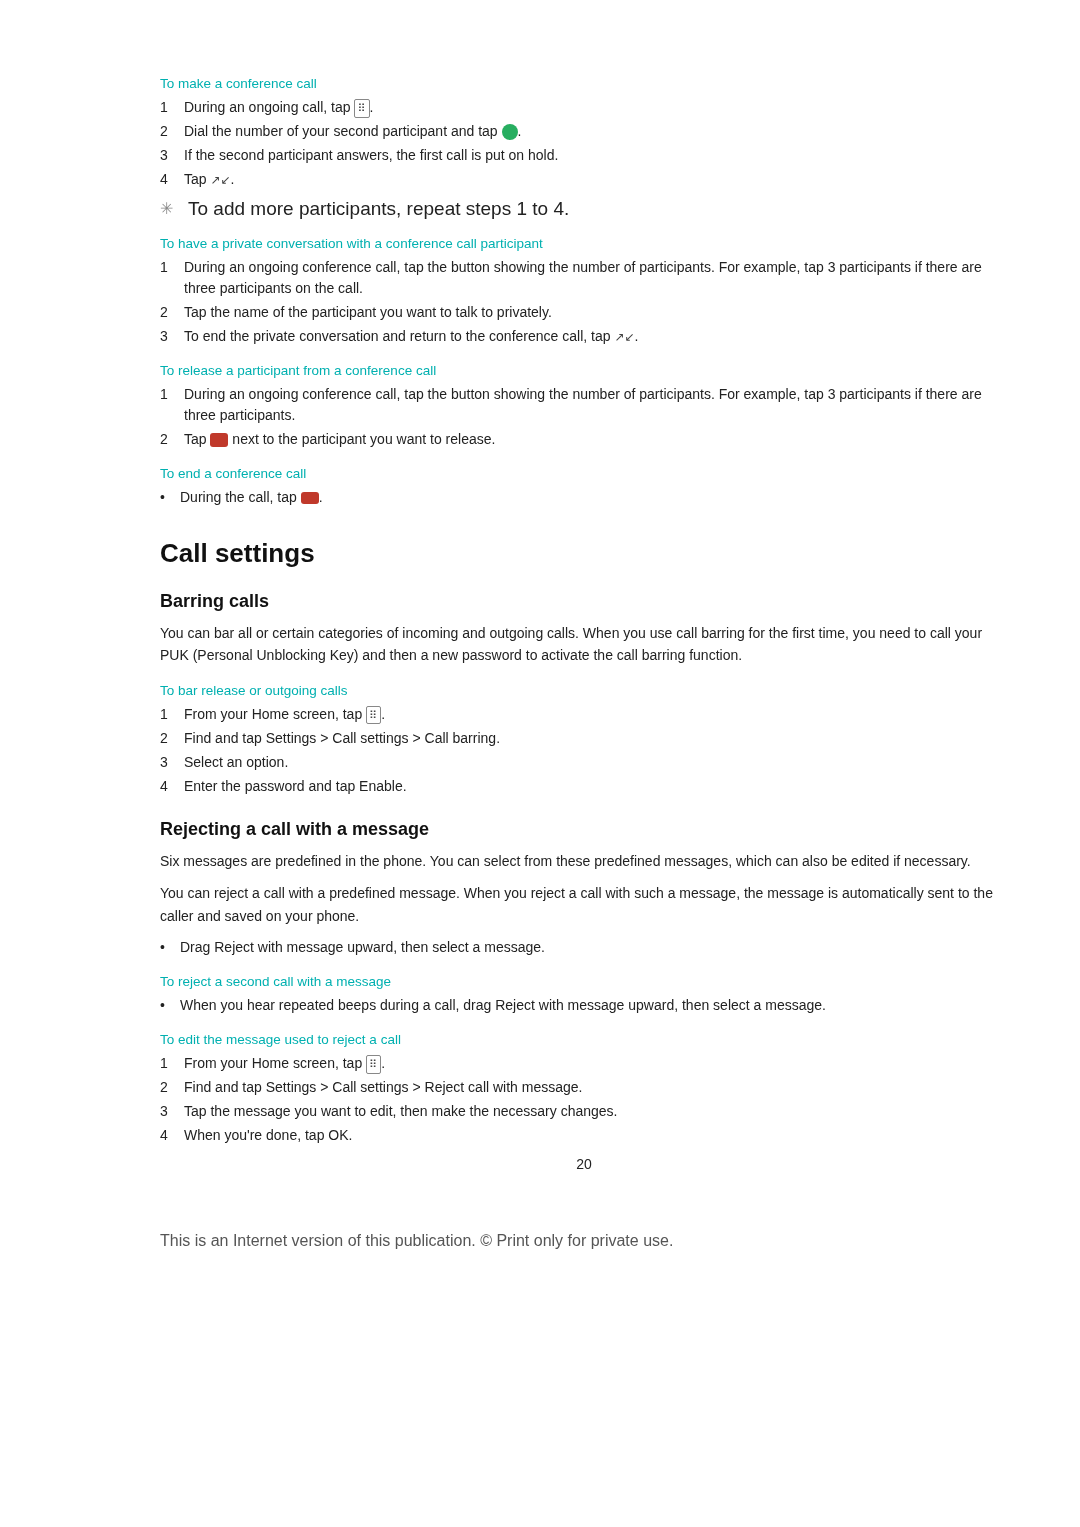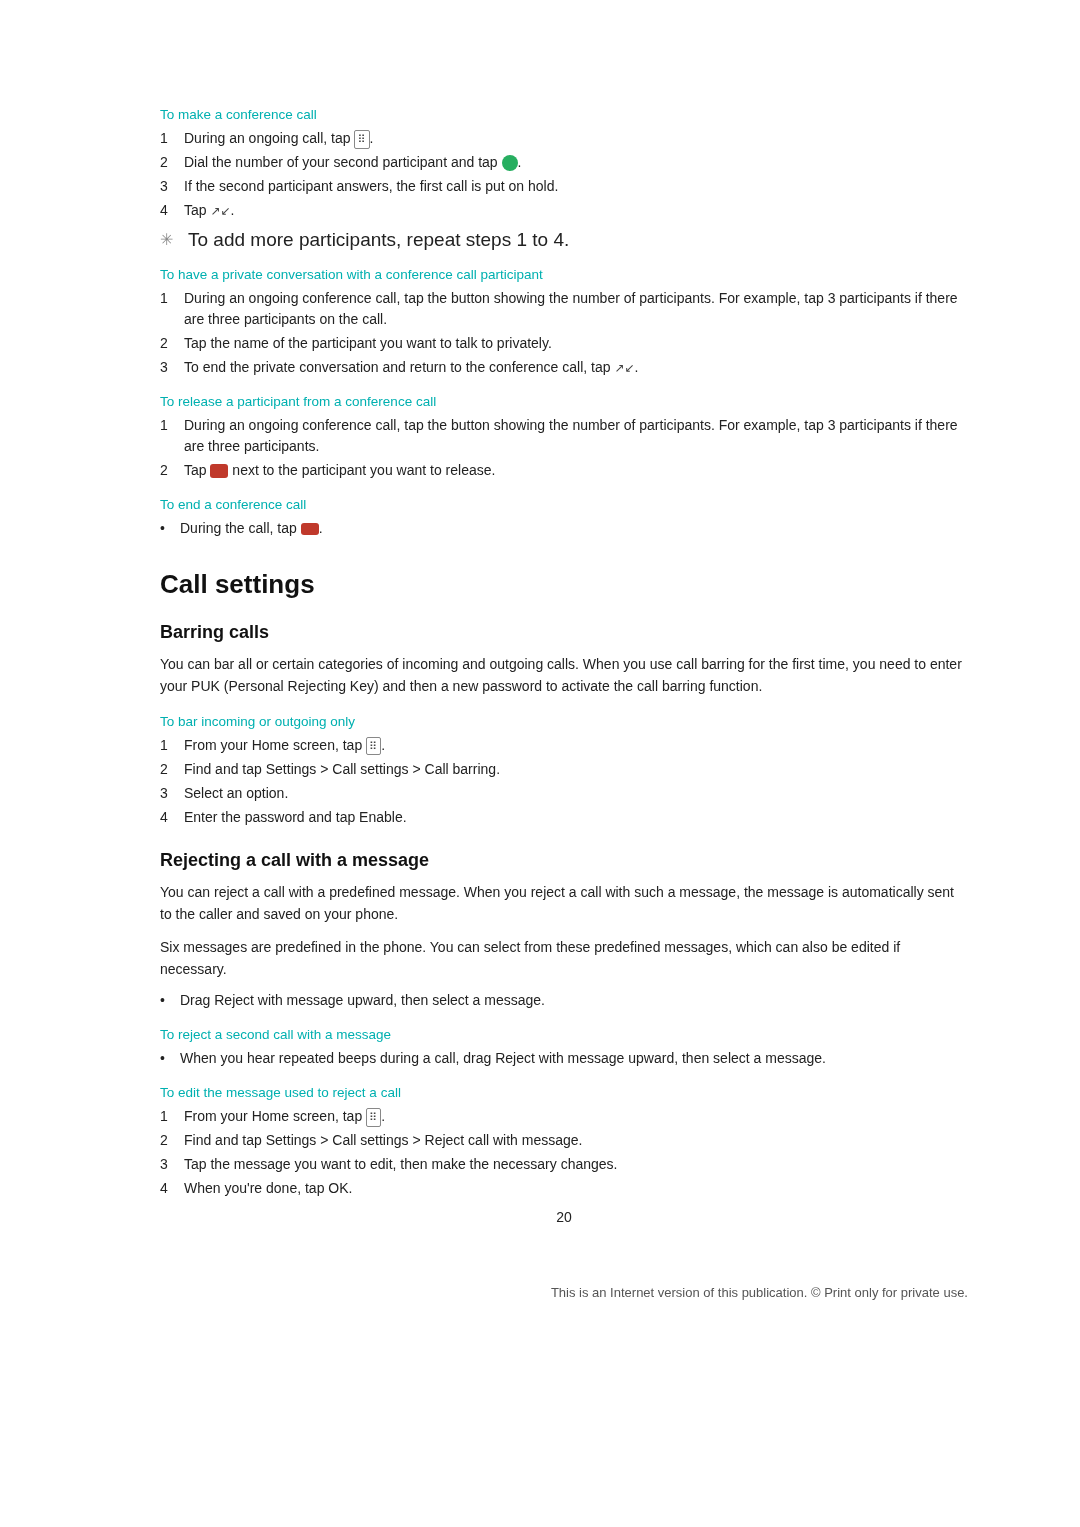--- a/index.html
+++ b/index.html
@@ -6,23 +6,22 @@
     body {
       background: #ffffff;
       font-family: Arial, Helvetica, sans-serif;
       font-size: 14px;
       color: #222222;
       width: 1080px;
       min-height: 1527px;
       position: relative;
     }
     .page {
-      padding: 60px 112px 80px 160px;
+      padding: 60px 72px 80px 160px;
       max-width: 1080px;
-      margin-top: 31px;
     }
     .section-heading {
       color: #00b0b0;
       font-size: 13.5px;
       font-weight: normal;
       margin-bottom: 6px;
       margin-top: 16px;
     }
     .numbered-list {
       list-style: none;
@@ -92,24 +91,24 @@
     .body-para {
       font-size: 14px;
       color: #222;
       line-height: 1.6;
       margin-bottom: 10px;
     }
     b, strong {
       font-weight: normal;
     }
     .page-footer {
-      text-align: right;
+      text-align: left;
       margin-top: 60px;
       color: #555;
-      font-size: 13px;
+      font-size: 16px;
     }
     .page-number {
       text-align: center;
       margin-top: 10px;
       margin-bottom: 6px;
       color: #222;
       font-size: 14px;
     }
     .icon-phone-merge {
       display: inline-block;
@@ -226,22 +225,22 @@
         <span class="bull">•</span>
         <span class="content">During the call, tap <span class="icon-end-call"></span>.</span>
       </li>
     </ul>
   </div>
 
   <div class="main-section-title">Call settings</div>
 
   <div class="section-block">
     <div class="sub-section-title">Barring calls</div>
-    <p class="body-para">You can bar all or certain categories of incoming and outgoing calls. When you use call barring for the first time, you need to enter your PUK (Personal Rejecting Key) and then a new password to activate the call barring function.</p>
-    <div class="section-heading">To bar incoming or outgoing only</div>
+    <p class="body-para">You can bar all or certain categories of incoming and outgoing calls. When you use call barring for the first time, you need to call your PUK (Personal Unblocking Key) and then a new password to activate the call barring function.</p>
+    <div class="section-heading">To bar release or outgoing calls</div>
     <ol class="numbered-list">
       <li>
         <span class="num">1</span>
         <span class="content">From your Home screen, tap <span class="icon-grid">⠿</span>.</span>
       </li>
       <li>
         <span class="num">2</span>
         <span class="content">Find and tap <strong>Settings</strong> &gt; <strong>Call settings</strong> &gt; <strong>Call barring</strong>.</span>
       </li>
       <li>
@@ -250,22 +249,22 @@
       </li>
       <li>
         <span class="num">4</span>
         <span class="content">Enter the password and tap <strong>Enable</strong>.</span>
       </li>
     </ol>
   </div>
 
   <div class="section-block">
     <div class="sub-section-title">Rejecting a call with a message</div>
+    <p class="body-para">Six messages are predefined in the phone. You can select from these predefined messages, which can also be edited if necessary.</p>
     <p class="body-para">You can reject a call with a predefined message. When you reject a call with such a message, the message is automatically sent to the caller and saved on your phone.</p>
-    <p class="body-para">Six messages are predefined in the phone. You can select from these predefined messages, which can also be edited if necessary.</p>
 
     <ul class="bullet-list">
       <li>
         <span class="bull">•</span>
         <span class="content">Drag <strong>Reject with message</strong> upward, then select a message.</span>
       </li>
     </ul>
 
     <div class="section-heading">To reject a second call with a message</div>
     <ul class="bullet-list">

